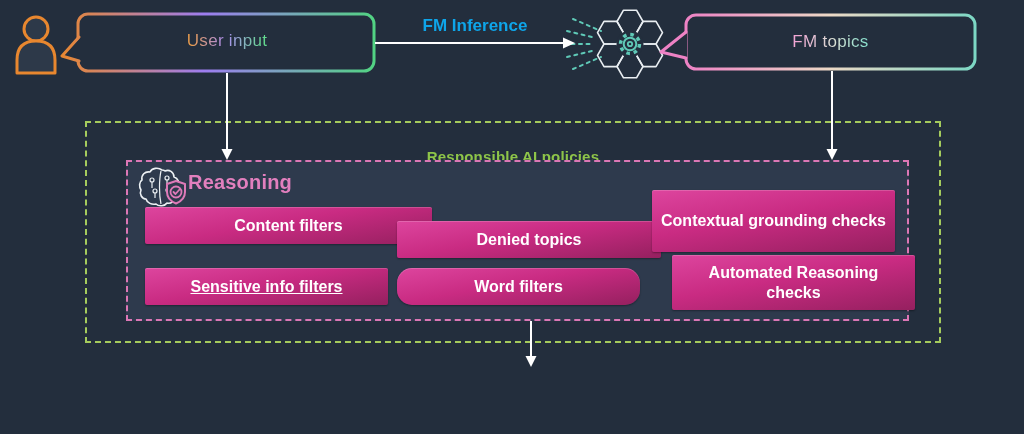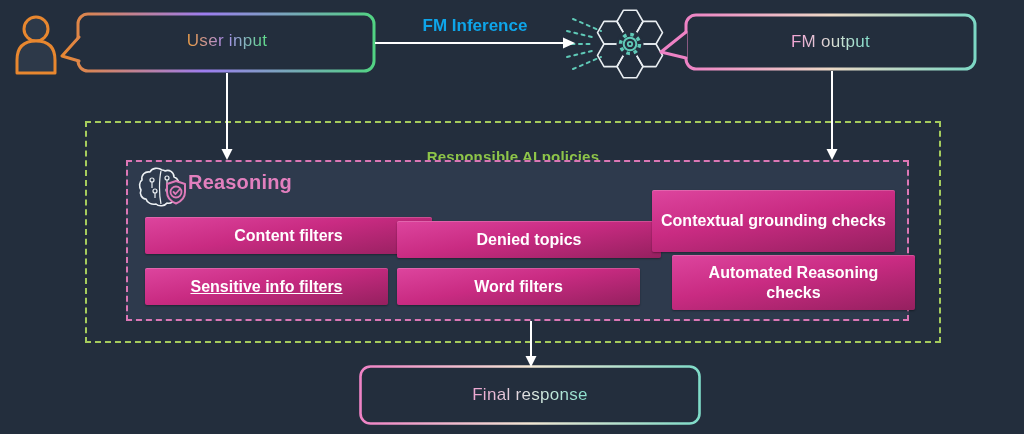--- a/index.html
+++ b/index.html
@@ -49,24 +49,24 @@
   }
 
   
   .btn {
     position:absolute; display:flex; align-items:center; justify-content:center;
     text-align:center; color:#ffffff; font-size:16px; font-weight:700;
     line-height:1.2; border-radius:2px; padding:2px 8px; box-sizing:border-box;
     background:linear-gradient(170deg,#dd459e 0%,#c92b82 45%,#95205f 100%);
     box-shadow:inset 0 1px 0 rgba(255,255,255,.18), 0 1px 2px rgba(0,0,0,.35);
   }
-  .b-1 { left:145px; top:217px; width:287px; height:37px; }
+  .b-1 { left:145px; top:207px; width:287px; height:37px; }
   .b-2 { left:397px; top:221px; width:264px; height:37px; }
   .b-3 { left:145px; top:268px; width:243px; height:37px;text-decoration:underline; }
-  .b-4 { left:397px; top:268px; width:243px; height:37px; }
+  .b-4 { left:397px; top:268px; width:243px; height:37px;border-radius:15px; }
   .c-1 { left:652px; top:190px; width:243px; height:62px; }
   .c-2 { left:672px; top:255px; width:243px; height:55px;text-align:center; }
 
   .connectors { position:absolute; inset:0; pointer-events:none; }
 </style>
 </head>
 <body>
 
 <div class="canvas">
 
@@ -124,21 +124,21 @@
           <stop offset="0" stop-color="#ee82c5"></stop>
           <stop offset="0.5" stop-color="#ecd9c6"></stop>
           <stop offset="1" stop-color="#7cd7c4"></stop>
         </linearGradient>
       </defs>
       <rect x="30" y="3" width="289" height="54" rx="10" fill="#232e3d" stroke="url(#g-fmout)" stroke-width="3"></rect>
       <path d="M31 21 L5 40 L31 46 Z" fill="#232e3d" stroke="none"></path>
       <path d="M30 20 L5 40 L30 46" fill="none" stroke="url(#g-fmout)" stroke-width="3" stroke-linejoin="round" stroke-linecap="round"></path>
     </svg>
     <div class="bubble-label" style="left:30px; right:5px; top:0; bottom:2px;">
-      <span class="grad-text fmout-grad">FM output</span>
+      <span class="grad-text fmout-grad">FM topics</span>
     </div>
   </div>
 
   <div class="rai-box">
     <div class="rai-label">Responsible AI policies</div>
   </div>
 
   <div class="guardrail-box"></div>
 
   <svg class="abs" style="left:138px; top:166px;" width="48" height="42" viewBox="0 0 48 42">
@@ -163,35 +163,20 @@
 
   <div class="guardrail-title">Reasoning</div>
 
   <div class="btn b-1">Content filters</div>
   <div class="btn b-2">Denied topics</div>
   <div class="btn b-3">Sensitive info filters</div>
   <div class="btn b-4">Word filters</div>
   <div class="btn c-1">Contextual grounding checks</div>
   <div class="btn c-2">Automated Reasoning checks</div>
 
-  <div class="bubble" style="left:358px; top:364px; width:344px; height:62px;">
-    <svg width="344" height="62" viewBox="0 0 344 62">
-      <defs>
-        <linearGradient id="g-final" gradientUnits="userSpaceOnUse" x1="2" y1="0" x2="342" y2="0">
-          <stop offset="0" stop-color="#ee82c5"></stop>
-          <stop offset="0.5" stop-color="#f2e7d4"></stop>
-          <stop offset="1" stop-color="#7edbc8"></stop>
-        </linearGradient>
-      </defs>
-      <rect x="2.5" y="2.5" width="339" height="57" rx="10" fill="#232e3d" stroke="url(#g-final)" stroke-width="2.6"></rect>
-    </svg>
-    <div class="bubble-label" style="inset:0;">
-      <span class="grad-text final-grad">Final response</span>
-    </div>
-  </div>
 
   <svg class="connectors" width="1024" height="434" viewBox="0 0 1024 434">
     <g stroke="#ffffff" stroke-width="2" fill="none">
       <line x1="375" y1="43" x2="564" y2="43"></line>
       <line x1="227" y1="73" x2="227" y2="150"></line>
       <line x1="832" y1="71" x2="832" y2="150"></line>
       <line x1="531" y1="321" x2="531" y2="357"></line>
     </g>
     <g fill="#ffffff">
       <polygon points="563,37.5 575,43 563,48.5"></polygon>

